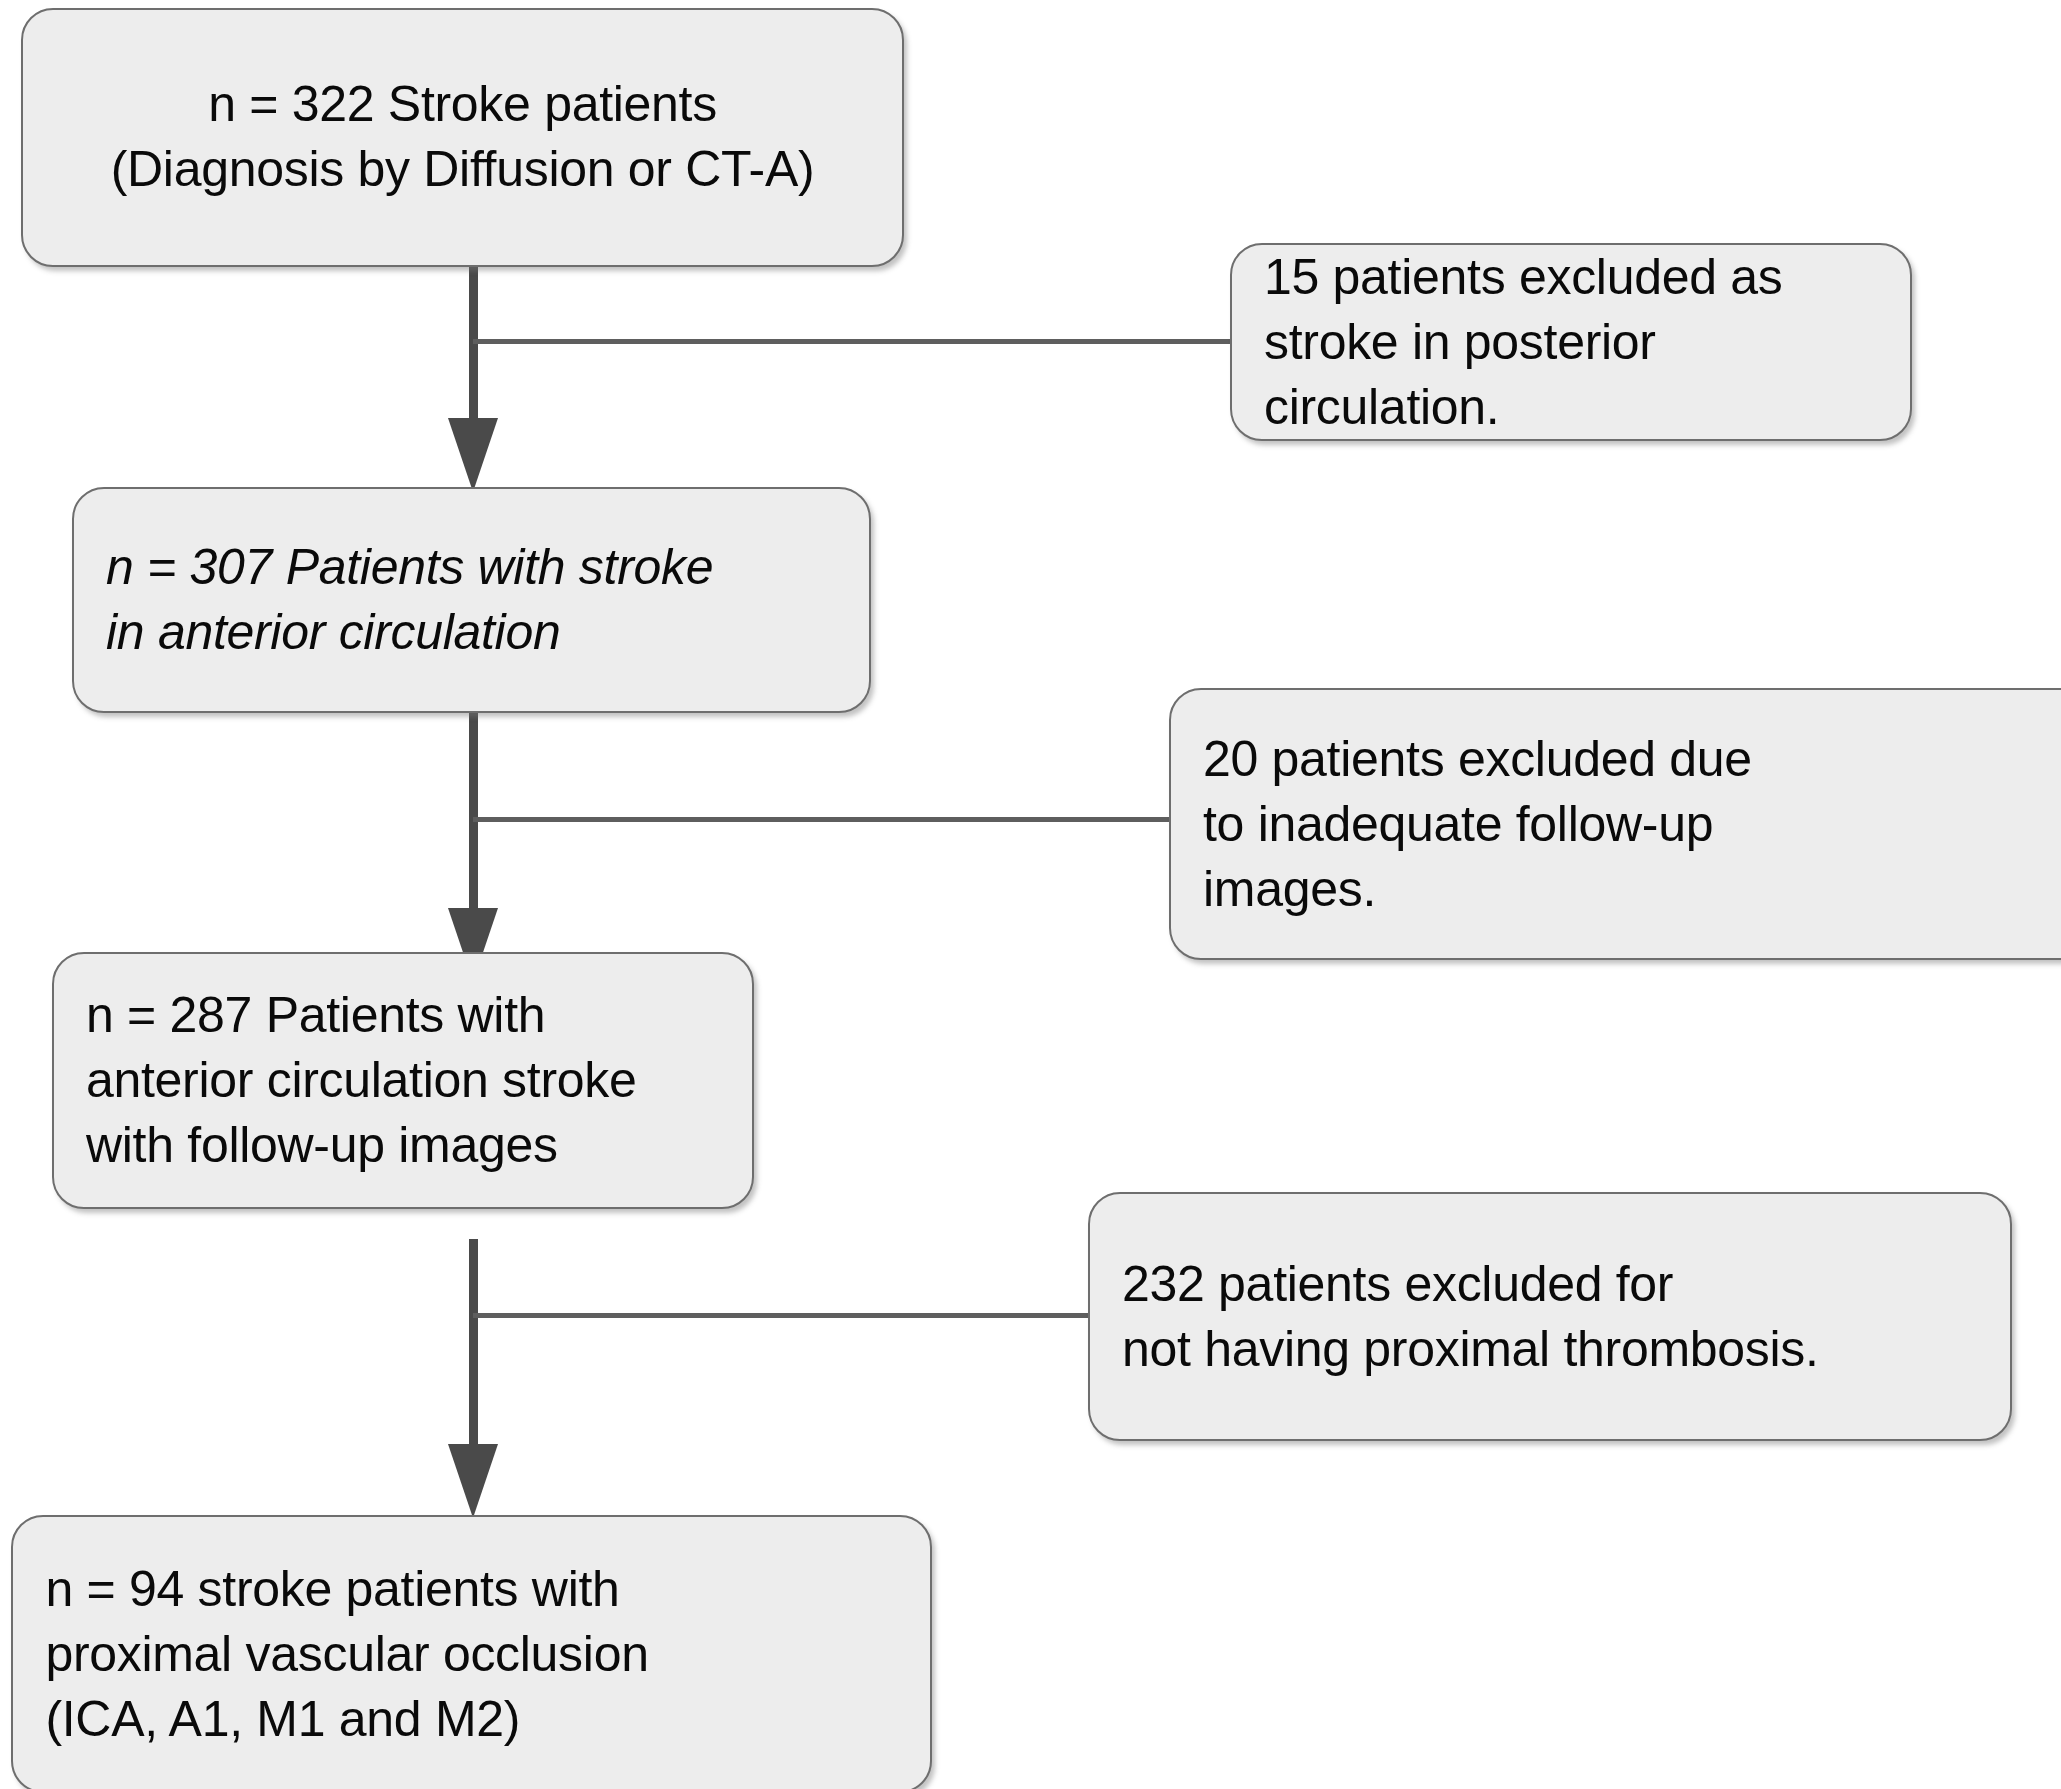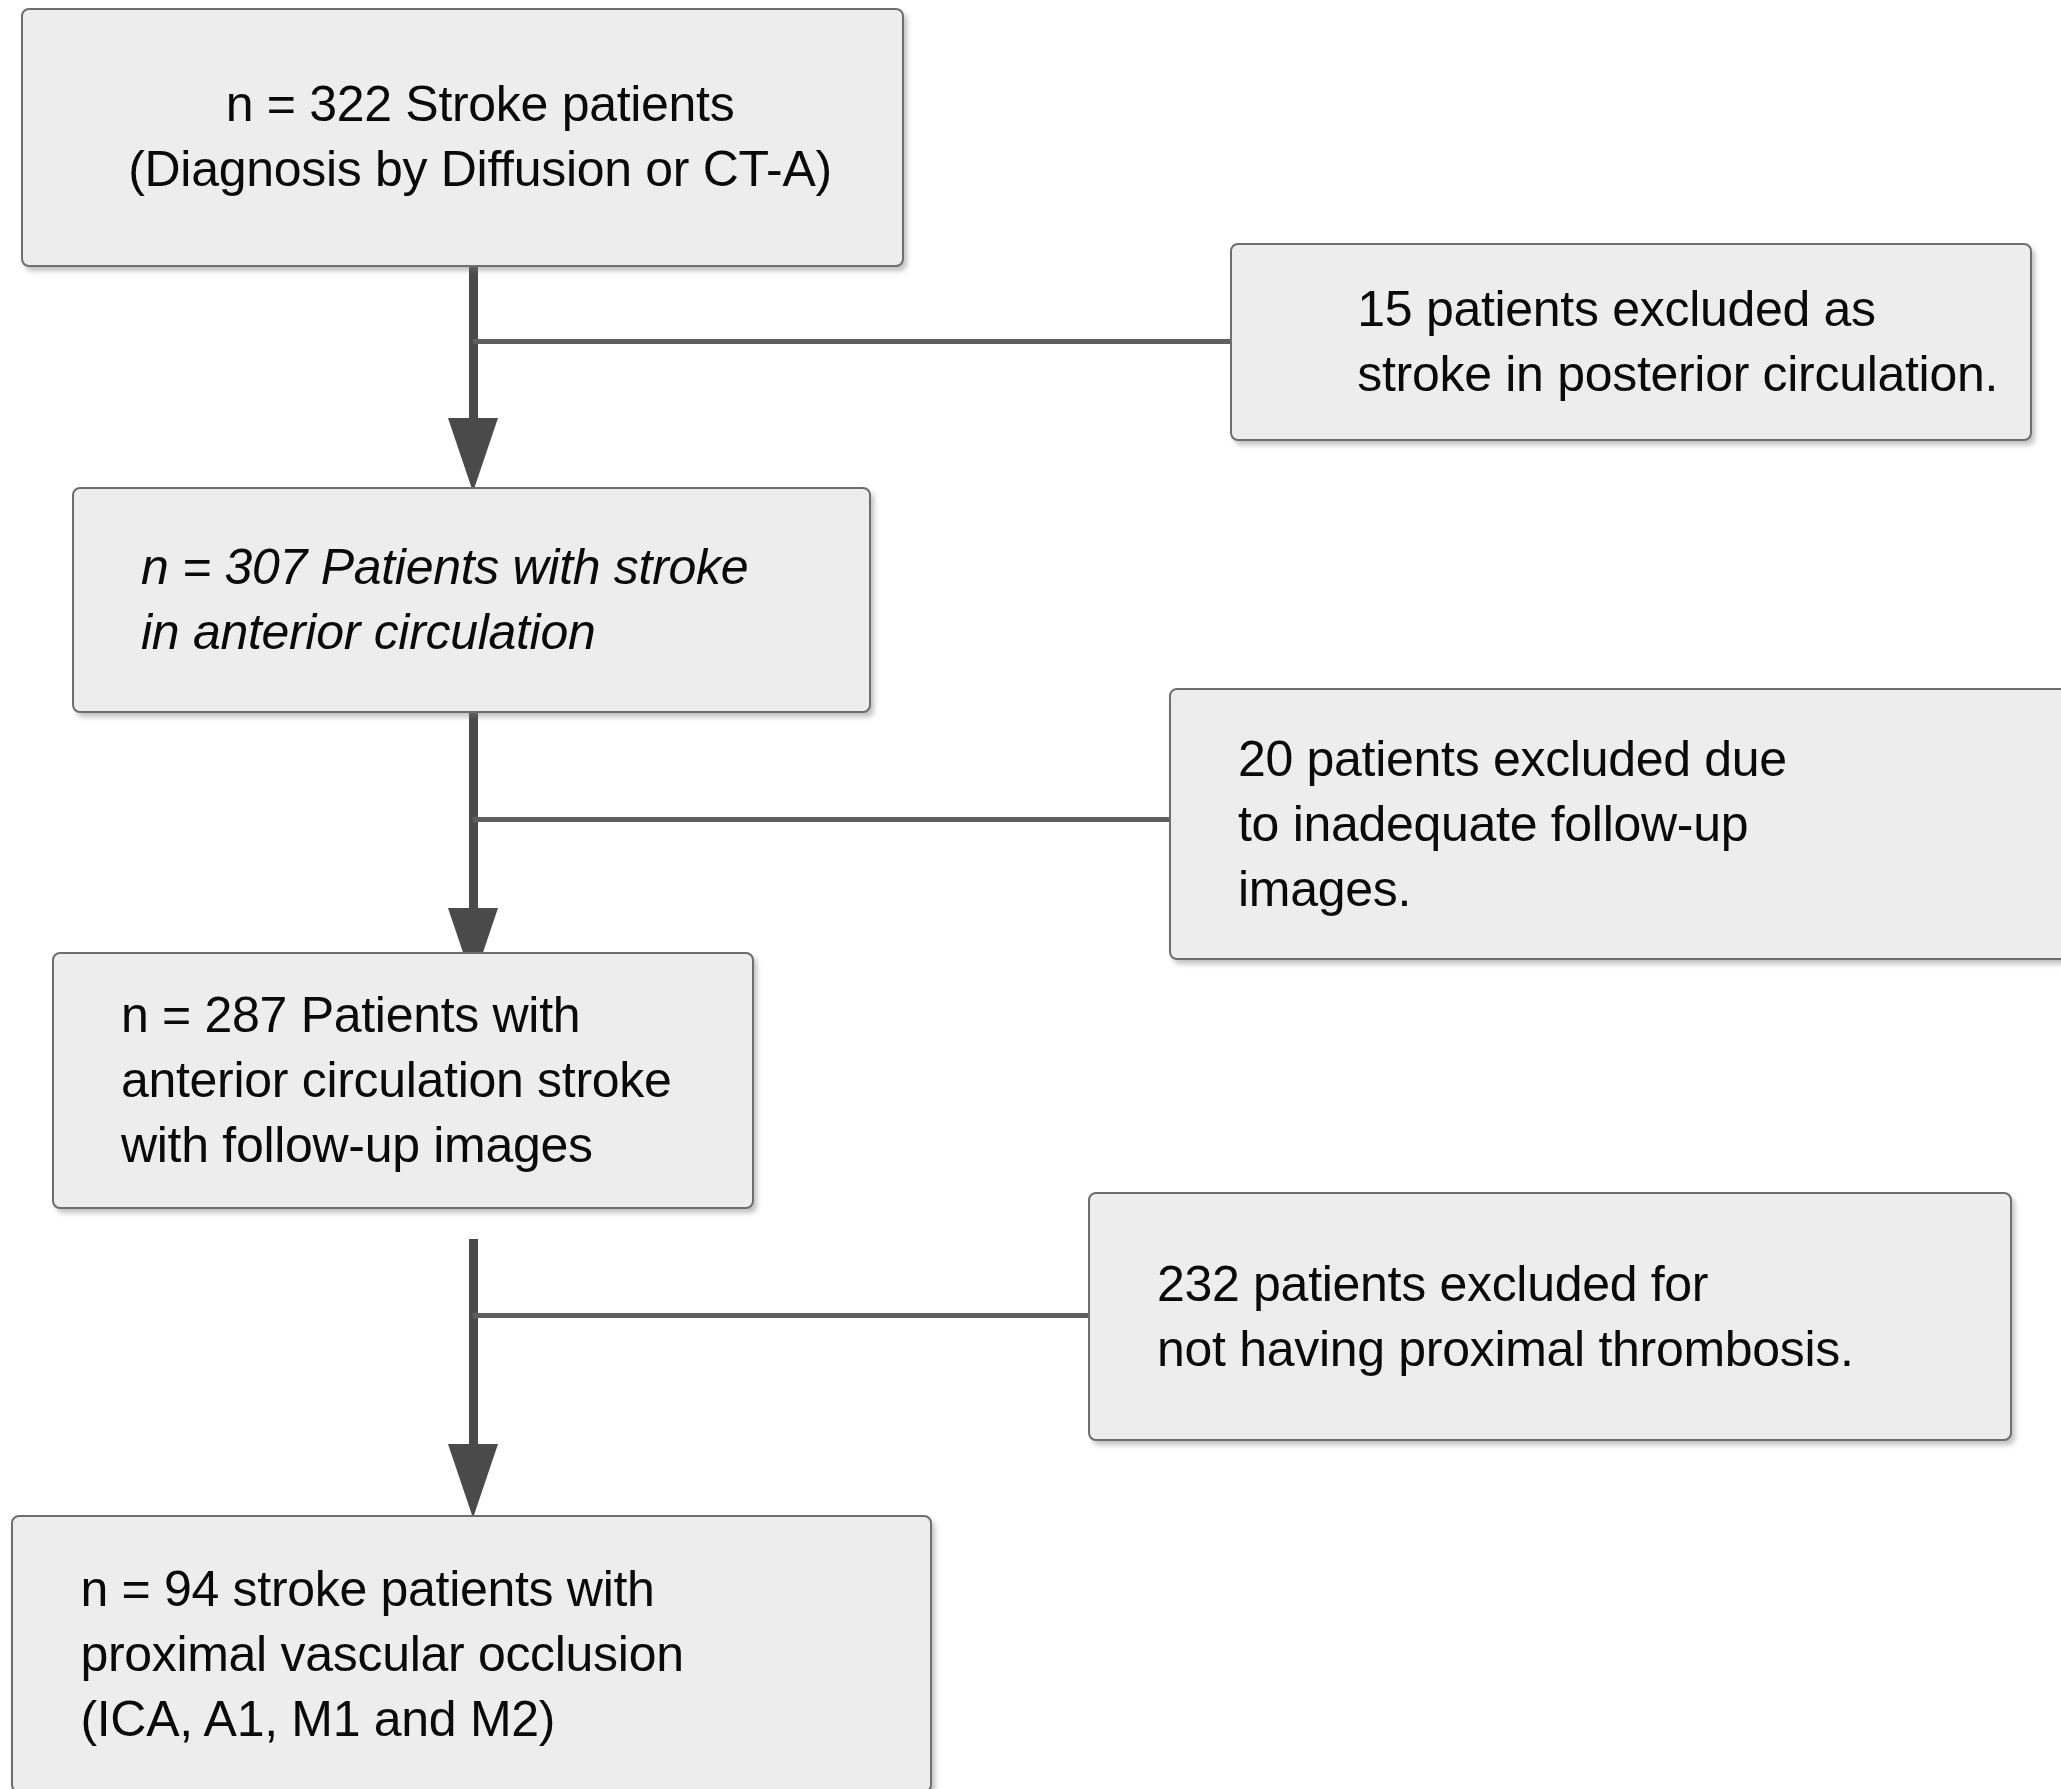--- a/index.html
+++ b/index.html
@@ -16,26 +16,25 @@
     width: 2061px;
     height: 1790px;
     background: #ffffff;
     overflow: hidden;
   }
   .node {
     position: absolute;
     box-sizing: border-box;
     background: #ededed;
     border: 2.9px solid #6e6e6e;
-    border-radius: 8px;
+    border-radius: 32px;
     box-shadow: 3.8px 4.8px 4.8px -1px rgba(120,120,120,0.45);
     display: flex;
     flex-direction: column;
     justify-content: center;
-    padding-left: 35px;
   }
   .node .txt {
     color: #0a0a0a;
     font-size: 50px;
     line-height: 1.30;
     letter-spacing: -0.3px;
     white-space: pre-line;
     padding: 0 32px;
   }
   .node.center .txt { text-align: center; }
@@ -93,21 +92,21 @@
 anterior circulation stroke
 with follow-up images</div>
   </div>
 
   <div class="node left" style="left:11.4px; top:1515px; width:921px; height:278px;">
     <div class="txt">n = 94 stroke patients with
 proximal vascular occlusion
 (ICA, A1, M1 and M2)</div>
   </div>
 
-  <div class="node left" style="left:1230px; top:243px; width:802px; height:198px;align-items:flex-end;">
+  <div class="node left" style="left:1230px; top:243px; width:682px; height:198px;align-items:flex-end;">
     <div class="txt">15 patients excluded as
 stroke in posterior circulation.</div>
   </div>
 
   <div class="node left" style="left:1169px; top:688px; width:1016px; height:272px;">
     <div class="txt">20 patients excluded due
 to inadequate follow-up
 images.</div>
   </div>
 

